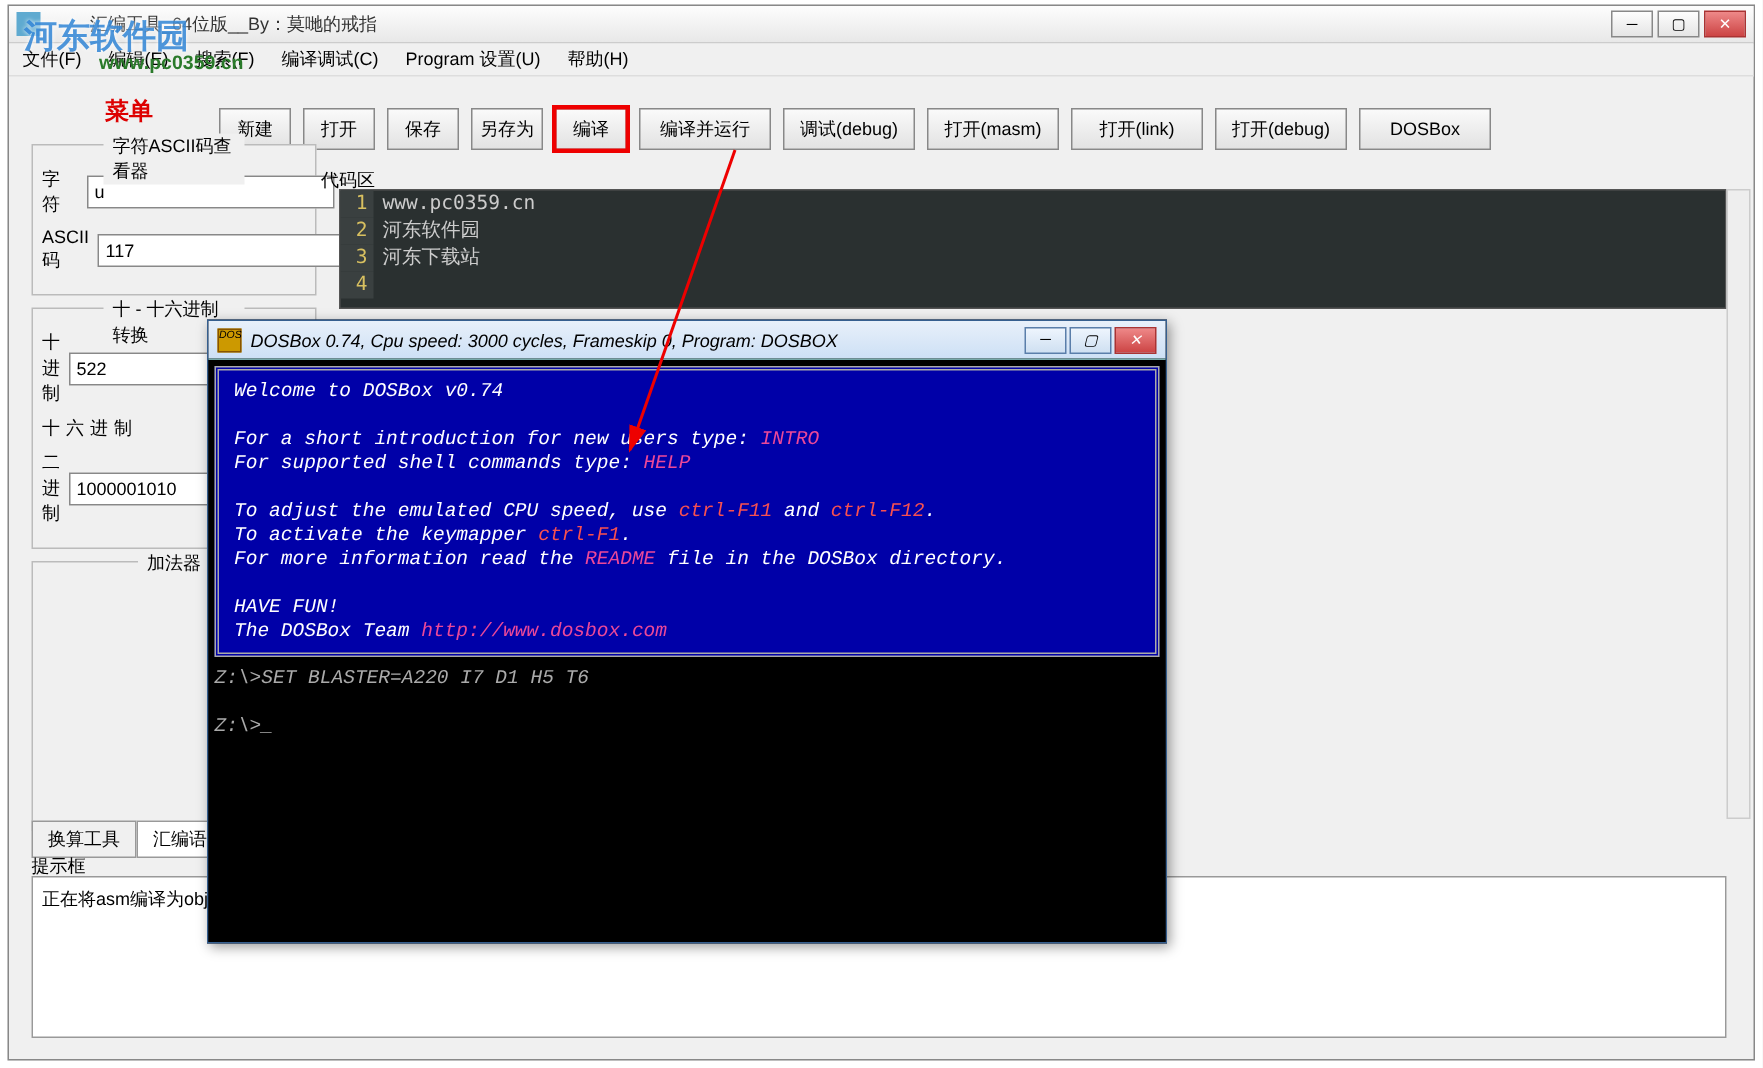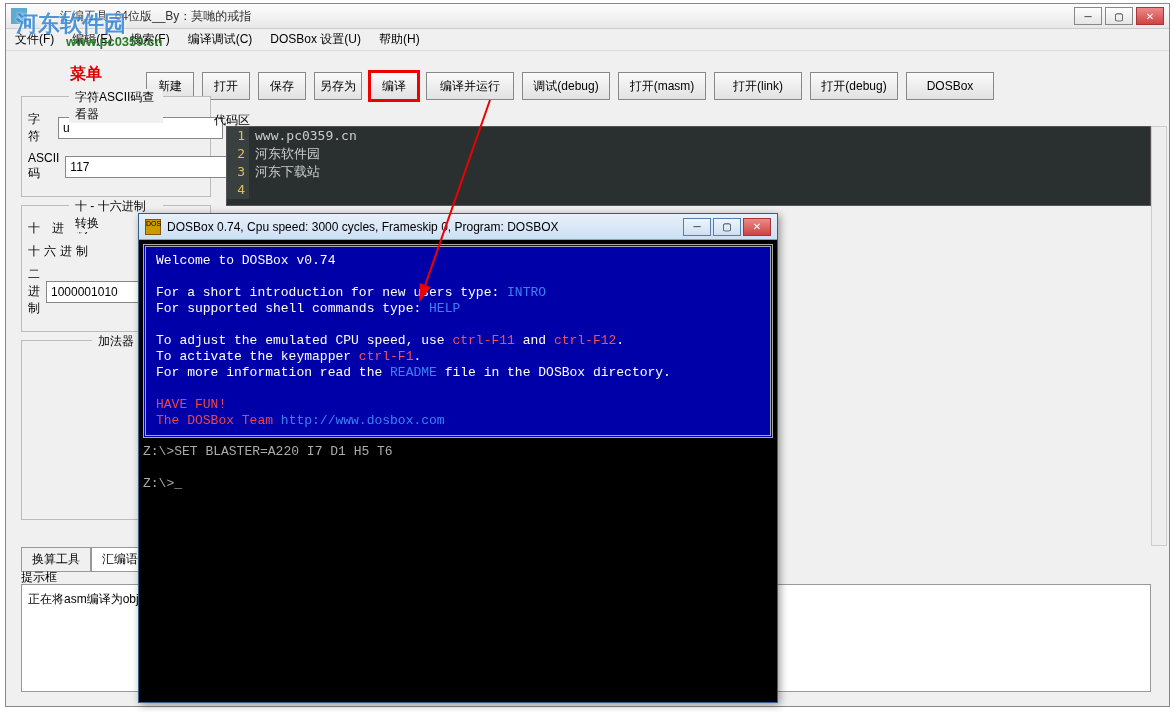--- a/index.html
+++ b/index.html
@@ -41,35 +41,35 @@
 .code-area-label { position: absolute; left: 208px; top: 108px; font-size: 12px; }
 .code-area { position: absolute; left: 220px; top: 122px; right: 18px; height: 80px; background: #2a3030; border: 1px solid #555; }
 .code-line { display: flex; color: #ddd; font-family: Consolas, monospace; font-size: 13px; line-height: 18px; }
 .ln { width: 22px; text-align: right; color: #d8c060; padding-right: 4px; background: #3a4040; }
 .lt { padding-left: 6px; color: #ccc; }
 
 .hint-label { position: absolute; left: 15px; top: 565px; font-size: 12px; }
 .hint-box { position: absolute; left: 15px; top: 580px; right: 18px; height: 108px; border: 1px solid #999; background: #fff; padding: 6px; font-size: 12px; overflow: auto; }
 
 
-.dosbox-window { position: absolute; left: 138px; top: 213px; width: 640px; height: 490px; border: 1px solid #365f8f; background: #000; box-shadow: 2px 2px 8px rgba(0,0,0,0.4); z-index: 50; }
+.dosbox-window { position: absolute; left: 138px; top: 213px; width: 640px; height: 416px; border: 1px solid #365f8f; background: #000; box-shadow: 2px 2px 8px rgba(0,0,0,0.4); z-index: 50; font-style: italic; }
 .dosbox-title { height: 26px; background: linear-gradient(#e8f0fa,#cde0f5); display: flex; align-items: center; padding: 0 6px; border-bottom: 1px solid #7aa; }
 .dosbox-title .db-icon { width: 16px; height: 16px; background: #c90; margin-right: 6px; border: 1px solid #850; font-size: 7px; text-align: center; color: #000; }
 .dosbox-title-text { flex: 1; color: #000; font-size: 12px; }
 .dosbox-controls { display: flex; gap: 2px; }
 .db-btn { width: 28px; height: 18px; border: 1px solid #5a7eaa; background: linear-gradient(#eef5fd,#cfe0f2); display: flex; align-items: center; justify-content: center; font-size: 10px; cursor: pointer; }
 .db-btn.close { background: linear-gradient(#e88,#c44); color: white; border-color: #a33; }
 
 .dos-screen { position: absolute; left: 0; top: 26px; right: 0; bottom: 0; background: #000; padding: 4px; font-family: "Courier New", monospace; font-size: 13px; line-height: 16px; color: #aaa; }
 .dos-frame { border: 3px double #aaa; background: #0000a8; padding: 6px 10px; margin-bottom: 6px; }
 .dos-line { white-space: pre; }
 .c-white { color: #fff; }
-.c-yellow { color: #3b82f6; }
+.c-yellow { color: #ec4899; }
 .c-red { color: #f85050; }
-.c-green { color: #ef4444; }
+.c-green { color: #ffffff; }
 .c-gray { color: #aaa; }
 
 
 .arrow-svg { position: absolute; left: 0; top: 0; width: 1175px; height: 712px; pointer-events: none; z-index: 60; }
 
 .scrollbar-v { position: absolute; right: 2px; top: 122px; width: 16px; height: 420px; background: #eee; border: 1px solid #ccc; }
 </style>
 </head>
 <body>
 
@@ -82,21 +82,21 @@
       <div class="win-btn">▢</div>
       <div class="win-btn close">✕</div>
     </div>
   </div>
 
   <div class="menu-bar">
     <span class="menu-item">文件(F)</span>
     <span class="menu-item">编辑(E)</span>
     <span class="menu-item">搜索(F)</span>
     <span class="menu-item">编译调试(C)</span>
-    <span class="menu-item">DOSBox 设置(U)</span>
+    <span class="menu-item">Program 设置(U)</span>
     <span class="menu-item">帮助(H)</span>
   </div>
 
   <div class="watermark">河东软件园</div>
   <div class="watermark-sub">www.pc0359.cn</div>
 
   <div class="menu-label">菜单</div>
 
   <div class="toolbar">
     <div class="tb-btn">新建</div>
@@ -122,20 +122,21 @@
       <div class="field-row">
         <span class="field-label">ASCII码</span>
         <input class="field-input" value="117" style="">
       </div>
     </div>
 
     <div class="fieldset">
       <div class="fieldset-title">十 - 十六进制转换</div>
       <div class="field-row">
         <span class="field-label">十 进 制</span>
+        <input class="field-input" value="522" style="">
       </div>
       <div class="field-row">
         <span class="field-label">十六进制</span>
       </div>
       <div class="field-row">
         <span class="field-label">二 进 制</span>
         <input class="field-input" value="1000001010" style="">
       </div>
     </div>
 

